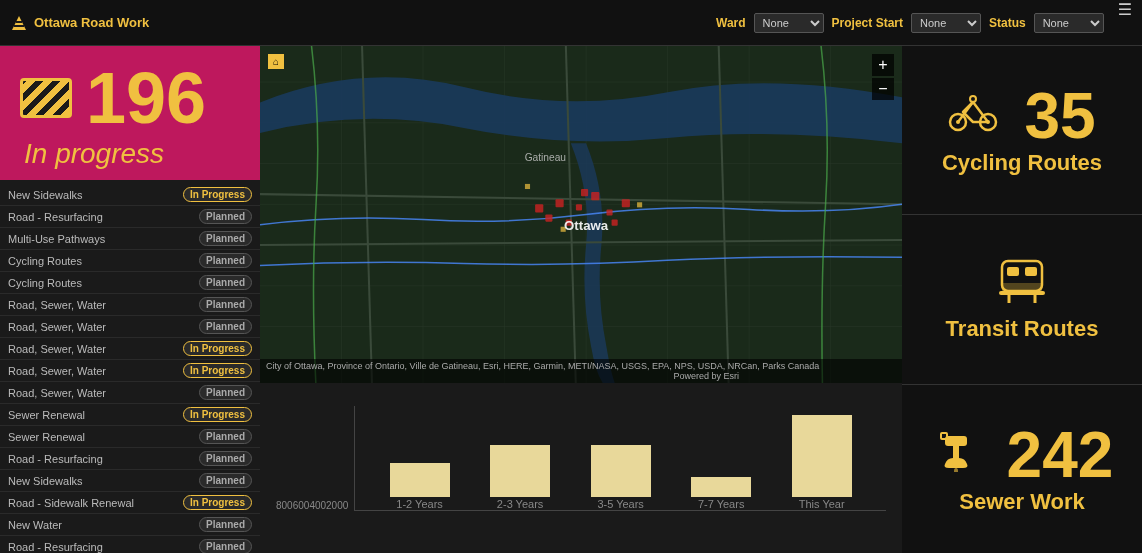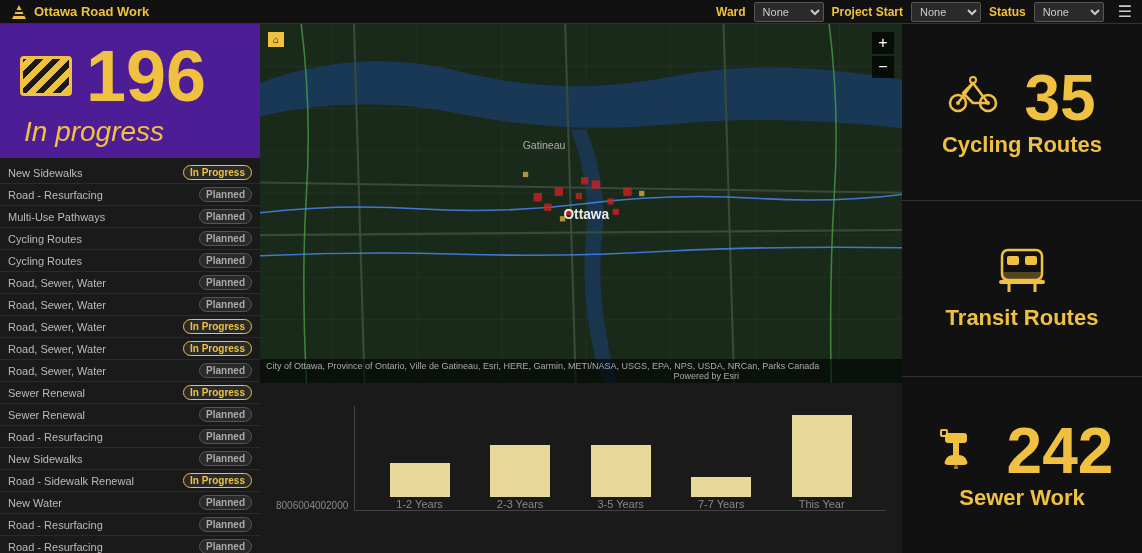--- a/index.html
+++ b/index.html
@@ -11,23 +11,22 @@
       height: 553px;
       overflow: hidden;
       display: flex;
       flex-direction: column;
     }
 
     
     #header {
       background: #111;
       display: flex;
-      align-items: center;
       padding: 0 10px;
-      height: 24px;
+      height: 46px;
       border-bottom: 1px solid #333;
       flex-shrink: 0;
     }
     #header .logo {
       display: flex;
       align-items: center;
       gap: 6px;
       color: #f0c040;
       font-weight: bold;
       font-size: 13px;
@@ -76,21 +75,21 @@
     #left-panel {
       width: 260px;
       background: #1a1a1a;
       display: flex;
       flex-direction: column;
       flex-shrink: 0;
       overflow: hidden;
     }
 
     #stats-box {
-      background: #4c1d95;
+      background: #be185d;
       padding: 16px 20px 10px 20px;
       flex-shrink: 0;
     }
     .stats-top {
       display: flex;
       align-items: center;
       gap: 14px;
     }
     .road-icon {
       width: 52px;

